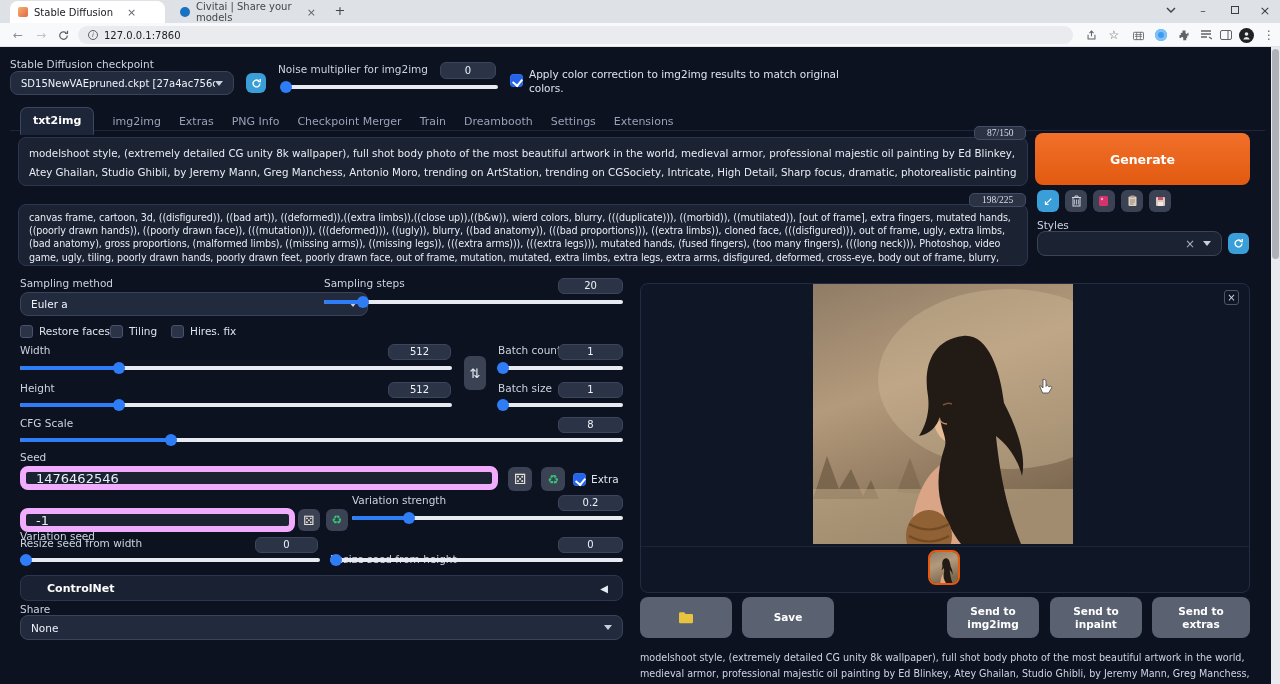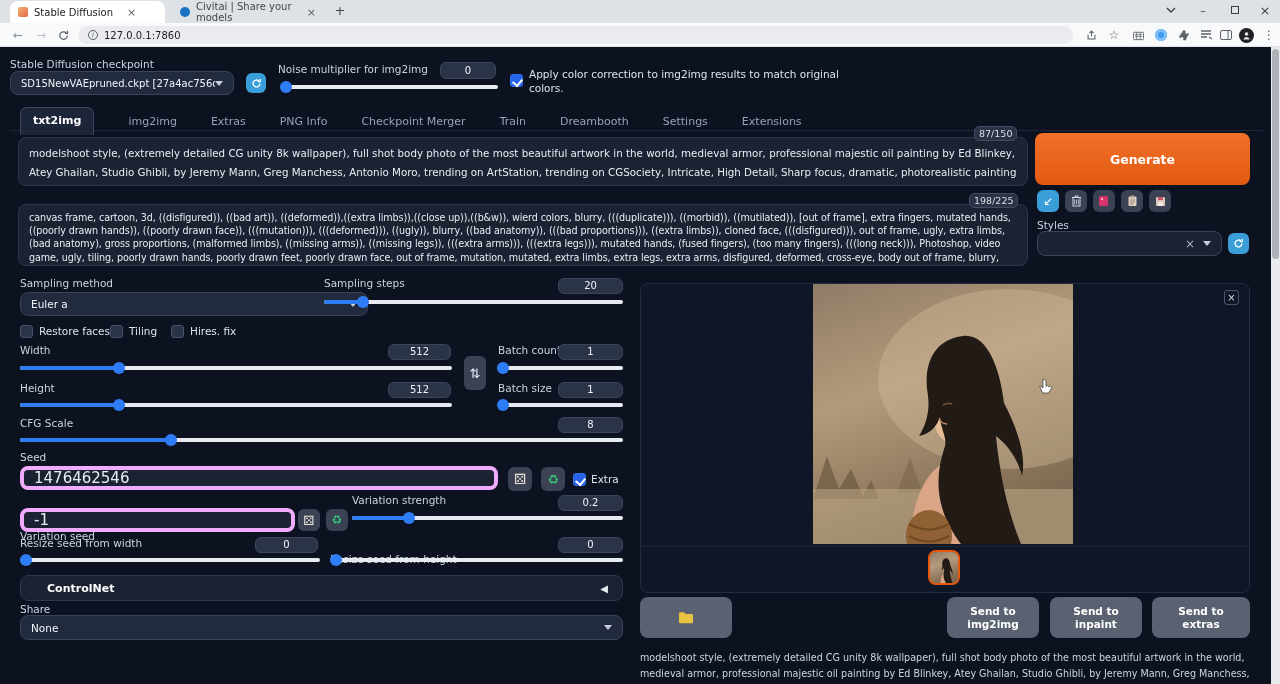--- a/index.html
+++ b/index.html
@@ -30,30 +30,30 @@
   .caret { width:0; height:0; border-left:4px solid transparent; border-right:4px solid transparent; border-top:5px solid #c7cedd; margin-left:auto; }
   .slider { position:absolute; height:12px; }
   .slider .track { position:absolute; top:4px; left:0; right:0; height:4px; background:#e7eaf0; border-radius:2px; }
   .slider .fill  { position:absolute; top:4px; left:0; height:4px; background:#2f7df6; border-radius:2px 0 0 2px; }
   .slider .knob  { position:absolute; top:0; width:12px; height:12px; border-radius:50%; background:#2f7df6; margin-left:-6px; }
   .cb { position:absolute; width:13px; height:13px; border-radius:3px; background:#2b3347; border:1px solid #475170; }
   .cb.checked { background:#2563eb; border-color:#2f6ee8; }
   .cb.checked::after { content:""; position:absolute; left:3px; top:2px; width:5px; height:7px; border:solid #fff; border-width:0 2px 2px 0; transform:rotate(40deg); }
   .cblbl { position:absolute; font-size:10.5px; color:#dde2ec; white-space:nowrap; }
   .textbox { position:absolute; background:#1b2232; border:1px solid #2c3650; border-radius:8px; color:#e8ecf4; padding:6px 10px; overflow:hidden; }
-  .counter { position:absolute; background:#2a3244; border:1px solid #414c66; border-radius:5px; color:#d8dde9; font-size:9.5px; padding:1px 4px; z-index:5; }
+  .counter { position:absolute; background:#2a3244; border:1px solid #414c66; border-radius:5px; color:#d8dde9; font-size:9.5px; padding:1px 12px; z-index:5;font-family:Liberation Serif, serif; }
   .toolbtn { position:absolute; width:22px; height:22px; background:#3a4254; border-radius:6px; display:flex; align-items:center; justify-content:center; }
   .bluebtn { background:#3a9fd8 !important; }
   .graybtn { position:absolute; background:#5a6170; border-radius:8px; color:#fff; font-weight:bold; font-size:10.5px; display:flex; align-items:center; justify-content:center; text-align:center; line-height:13px; padding:0 6px; }
   .glyph { color:#e8ecf4; font-size:13px; line-height:1; }
-  .navtabs { position:absolute; left:20px; top:107px; display:flex; align-items:flex-end; gap:34px; font-size:11px; color:#98a1b6; }
+  .navtabs { position:absolute; left:20px; top:107px; display:flex; align-items:flex-end; gap:18px; font-size:11px; color:#98a1b6; }
   .navtabs .ntab { padding:6px 0 7px 0; cursor:default; }
   .navtabs .ntab.active { background:#1d2539; border:1px solid #3b4660; border-bottom-color:#1d2539; border-radius:7px 7px 0 0; padding:6px 12px 7px 12px; color:#fff; font-weight:bold; }
   .tabline { position:absolute; left:10px; top:130px; width:1255px; height:1px; background:#1e2739; }
-  .textinput { position:absolute; background:#1b2232; border:4px solid #f0abfc; border-radius:8px; color:#e8ecf4; font-size:15px; font-family:"DejaVu Sans",sans-serif; padding:0 10px; outline:none; }
+  .textinput { position:absolute; background:#1b2232; border:6px solid #f0abfc; border-radius:8px; color:#e8ecf4; font-size:13px; font-family:"DejaVu Sans",sans-serif; padding:0 10px; outline:none; }
 </style>
 </head>
 <body>
 
 <div id="screen">
 
   <div class="tabstrip">
     <div class="btab active" style="left:10px;width:155px;">
       <span class="fav" style="background:linear-gradient(135deg,#f5b16b,#e2674b);"></span>
       <span>Stable Diffusion</span>
@@ -383,19 +383,20 @@
 
   <svg style="position:absolute;left:1038px;top:378px;" width="16" height="18" viewBox="0 0 16 18">
     <path d="M5 1 v9 l-2.2-2 H1.6 L4.6 15 h6 l3-5 c0.5-1-0.3-2-1.3-1.7 l-1.5 0.5 -0.6-1 c-0.5-0.8-1.5-0.6-1.8 0 L8 8.5 V3 c0-1.5-3-1.5-3-2z" fill="#fff" stroke="#444" stroke-width="0.8"></path>
   </svg>
 
   <div class="graybtn" style="left:640px;top:597px;width:92px;height:41px;">
     <svg width="16" height="13" viewBox="0 0 16 13">
         <path d="M1 2.5 a1.2 1.2 0 0 1 1.2-1.2 h4 l1.4 1.6 h6.2 a1.2 1.2 0 0 1 1.2 1.2 v6.9 a1.2 1.2 0 0 1-1.2 1.2 H2.2 A1.2 1.2 0 0 1 1 11z" fill="#e9c23f"></path>
       </svg>
   </div>
+  <div class="graybtn" style="left:742px;top:597px;width:92px;height:41px;">Save</div>
   <div class="graybtn" style="left:947px;top:597px;width:92px;height:41px;">Send to img2img</div>
   <div class="graybtn" style="left:1050px;top:597px;width:92px;height:41px;">Send to inpaint</div>
   <div class="graybtn" style="left:1152px;top:597px;width:98px;height:41px;">Send to extras</div>
 
   <div style="position:absolute;left:640px;top:650px;width:614px;height:31px;overflow:hidden;color:#ced4e0;font-size:9.6px;line-height:16px;">modelshoot style, (extremely detailed CG unity 8k wallpaper), full shot body photo of the most beautiful artwork in the world, medieval armor, professional majestic oil painting by Ed Blinkey, Atey Ghailan, Studio Ghibli, by Jeremy Mann, Greg Manchess, Antonio Moro, trending on ArtStation, trending on</div>
 
 </div>
 
 </body></html>

